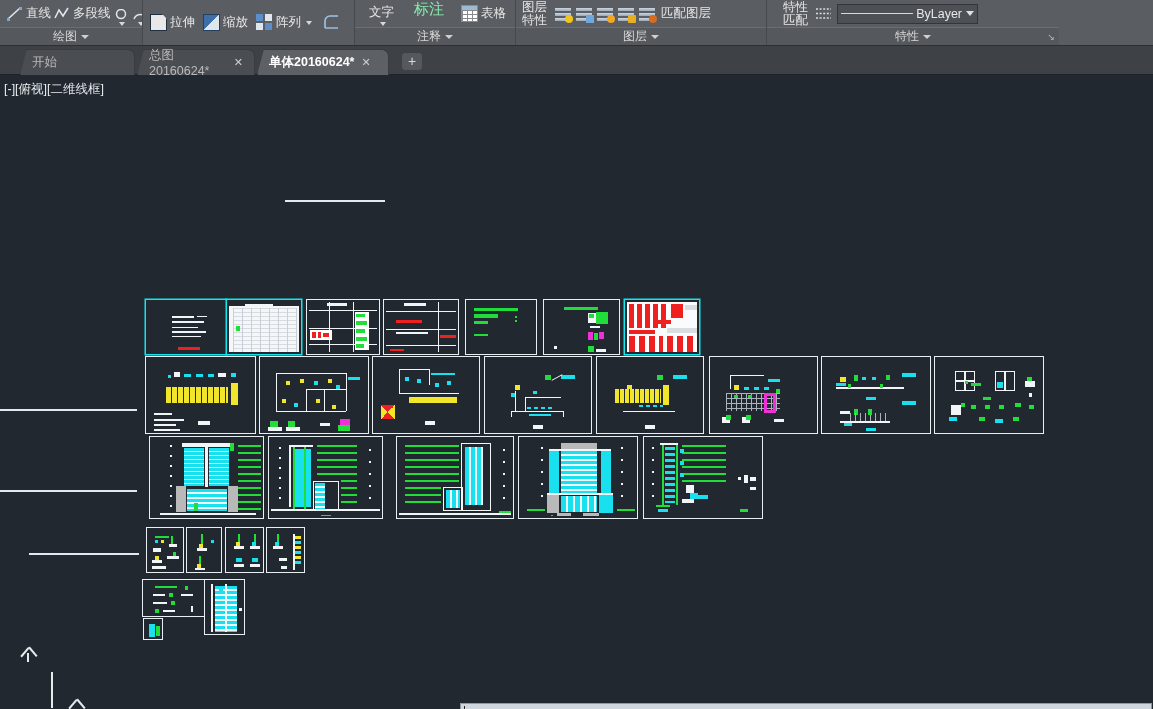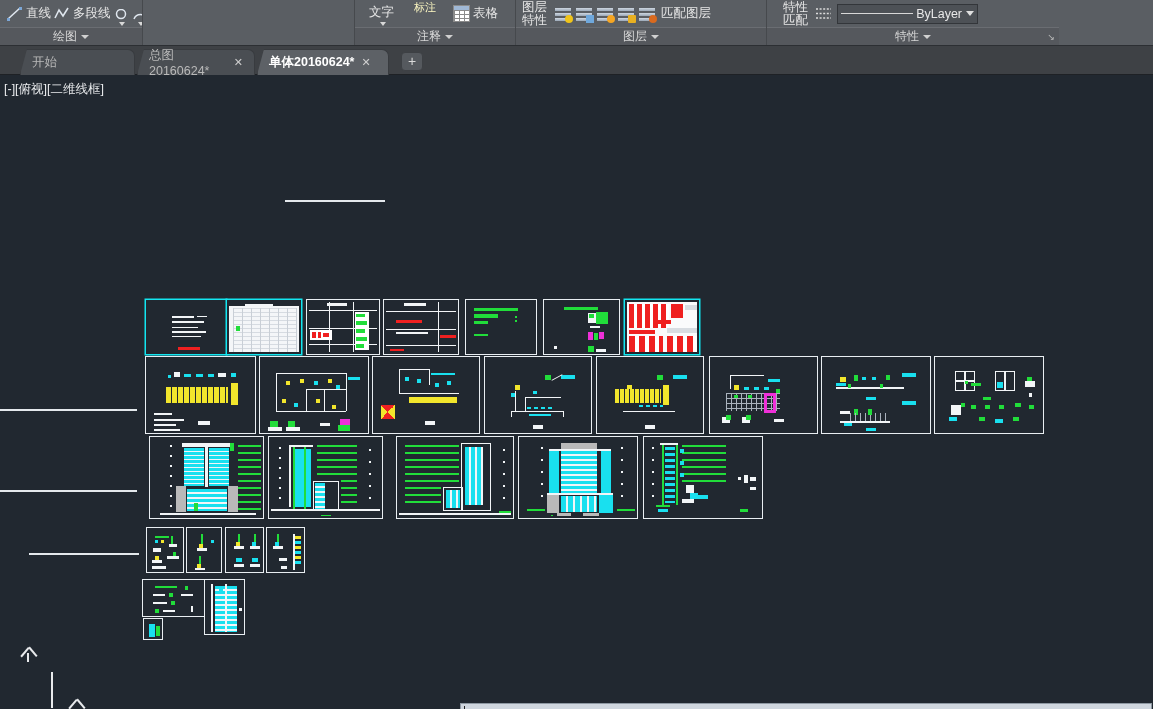--- a/index.html
+++ b/index.html
@@ -156,30 +156,53 @@
       </div>
 
     </div>
     <div class="ptitle">
       <span>绘图</span>
       <span class="caret"></span>
     </div>
   </div>
 
   <div class="panel" style="width:212px">
+    <div class="row">
+      <div class="btn">
+        <span class="ico i-stretch"></span>
+        <span>拉伸</span>
+      </div>
+      <div class="btn">
+        <span class="ico i-scale"></span>
+        <span>缩放</span>
+      </div>
+      <div class="btn">
+        <span class="ico i-array"></span>
+        <span>阵列</span>
+        <span class="dd"></span>
+      </div>
+      <div class="btn" style="margin-left:3px">
+        <span class="ico">
+          <svg width="17" height="17">
+              <path d="M2 14 L2 7 A5 5 0 0 1 7 2 L15 2" fill="none" stroke="#9fc3e8" stroke-width="1.6"></path>
+              <path d="M2 14 L15 14" stroke="#9fc3e8" stroke-width="1.4"></path>
+            </svg>
+        </span>
+      </div>
+    </div>
   </div>
 
   <div class="panel" style="width:161px">
     <div class="row clip">
       <div class="stack" style="justify-content:flex-end;height:100%;padding-bottom:1px;margin-left:10px;">
         <span style="font-size:12.5px;color:#e6e6e6">文字</span>
         <span class="dd"></span>
       </div>
       <div class="stack" style="justify-content:flex-start;height:100%;padding-top:0;margin-left:18px;">
-        <span style="font-size:11px;color:#fef9c3">标注</span>
+        <span style="font-size:15px;color:#86efac">标注</span>
       </div>
       <div class="btn" style="margin-left:12px">
         <span class="ico i-table"></span>
         <span>表格</span>
       </div>
     </div>
     <div class="ptitle">
       <span>注释</span>
       <span class="caret"></span>
     </div>

